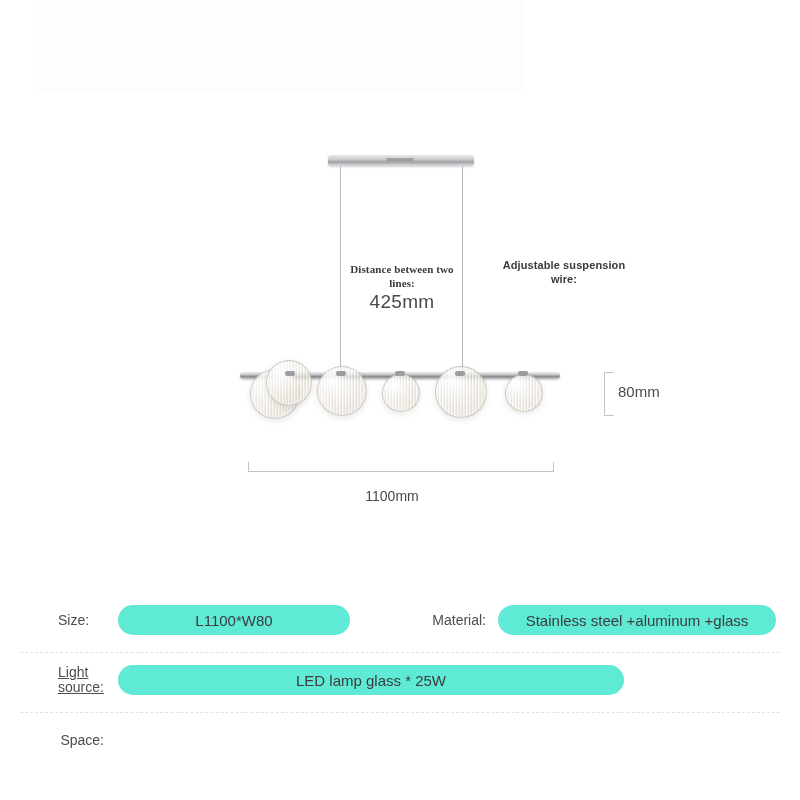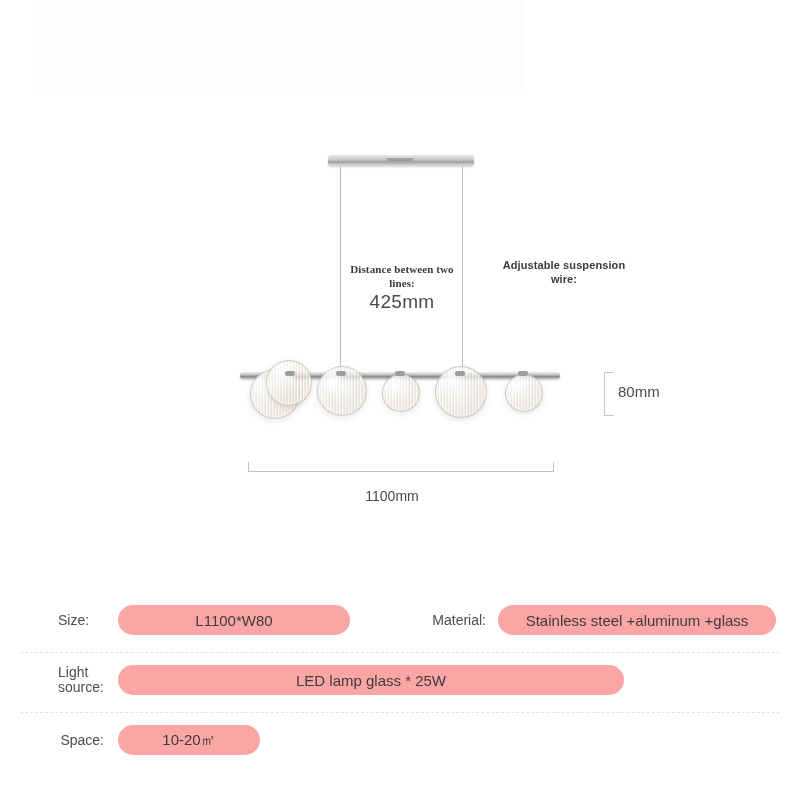--- a/index.html
+++ b/index.html
@@ -183,36 +183,36 @@
   #row-light { top: 658px; }
   #row-space { top: 718px; }
 
   .spec-label {
     font-size: 14px;
     color: #4d4d4d;
     text-align: left;
     line-height: 15px;
   }
   .spec-pill {
-    background: #fca5a5;
+    background: #5eead4;
     border-radius: 22px;
     color: #3c3c3c;
     font-size: 15px;
     display: flex;
     align-items: center;
     justify-content: center;
     height: 30px;
   }
 
   #label-size   { width: 46px; margin-left: 38px; }
   #pill-size    { width: 232px; margin-left: 14px; }
   #label-material { width: 62px; margin-left: 74px; text-align: right; }
   #pill-material  { width: 278px; margin-left: 12px; }
 
-  #label-light  { width: 46px; margin-left: 38px; }
+  #label-light  { width: 46px; margin-left: 38px; text-decoration: underline; }
   #pill-light   { width: 506px; margin-left: 14px; }
 
   #label-space  { width: 46px; margin-left: 38px; text-align: right; }
   #pill-space   { width: 142px; margin-left: 14px; }
 </style>
 </head>
 <body>
 
 <div class="canvas">
 
@@ -259,16 +259,15 @@
     <div class="spec-pill" id="pill-material">Stainless steel +aluminum +glass</div>
   </div>
 
   <div class="spec-row" id="row-light">
     <div class="spec-label" id="label-light">Light source:</div>
     <div class="spec-pill" id="pill-light">LED lamp glass * 25W</div>
   </div>
 
   <div class="spec-row" id="row-space">
     <div class="spec-label" id="label-space">Space:</div>
-    <div class="spec-pill" id="pill-space">10-20㎡</div>
   </div>
 
 </div>
 
 </body></html>

